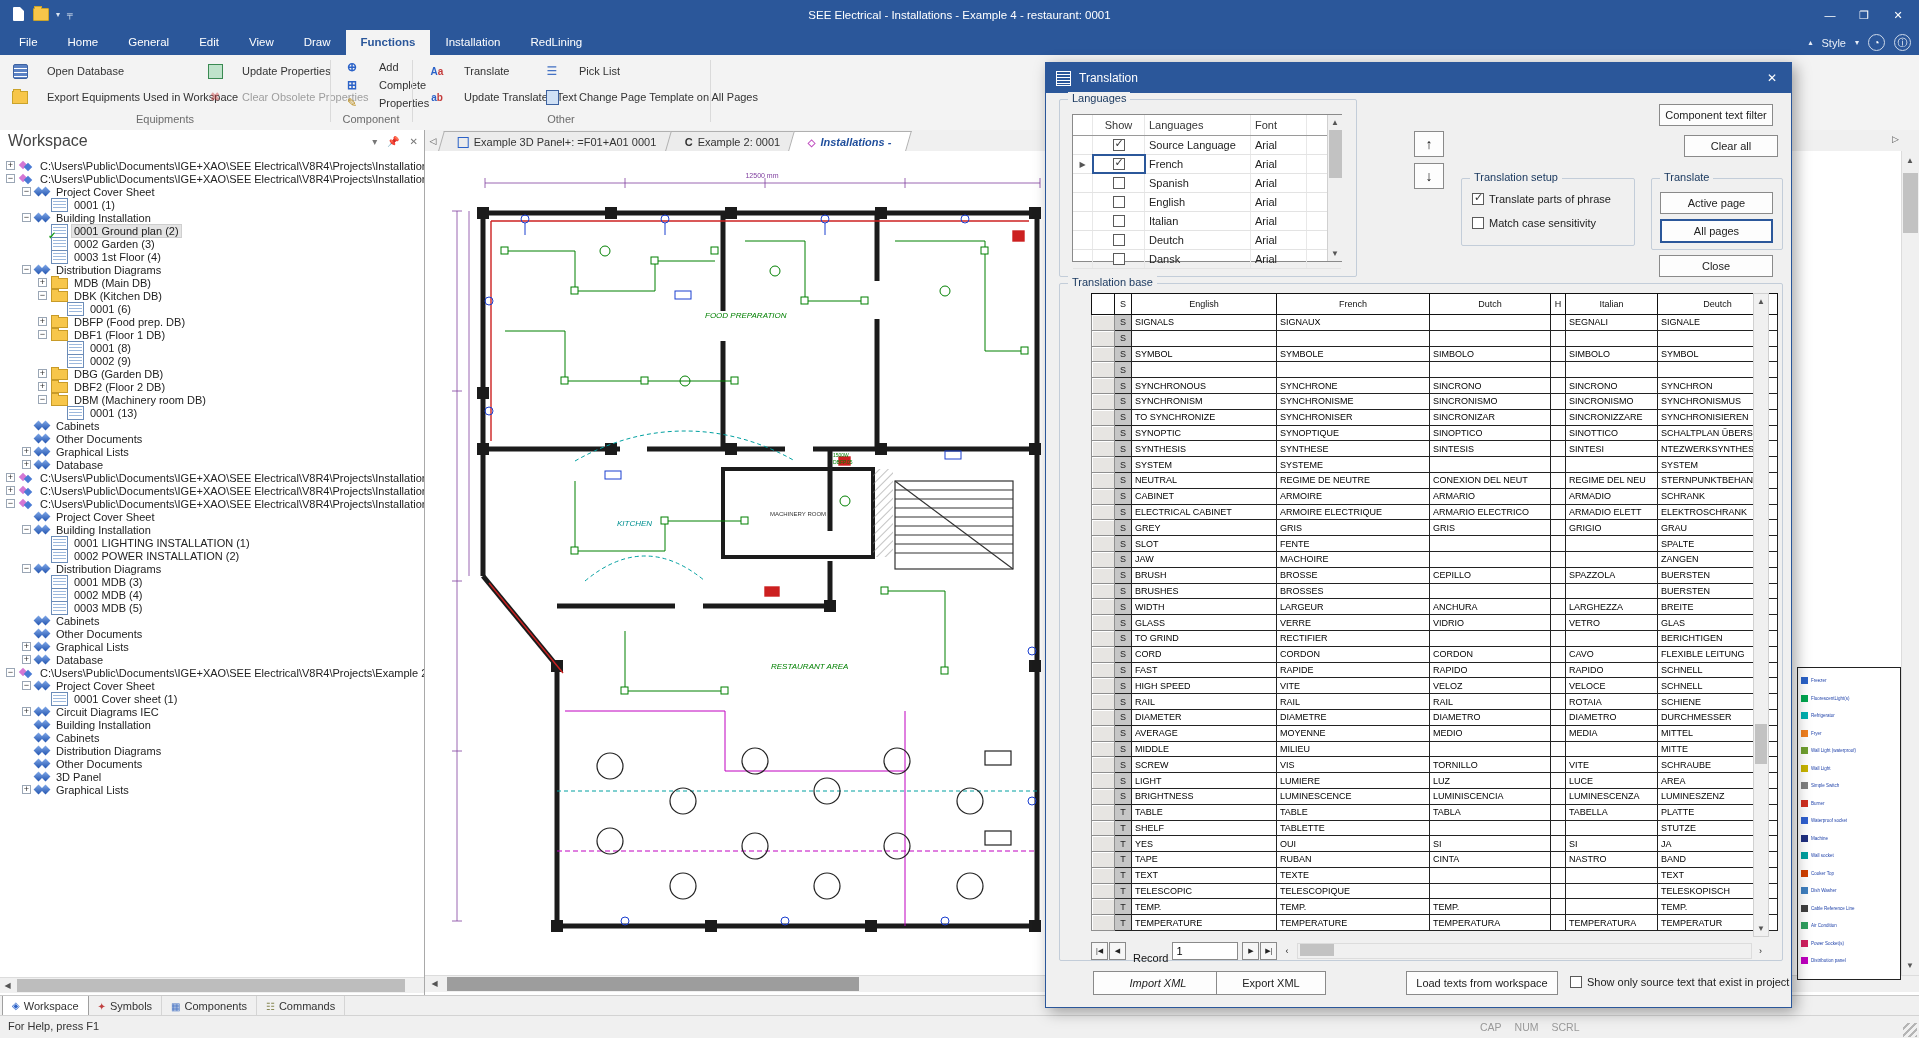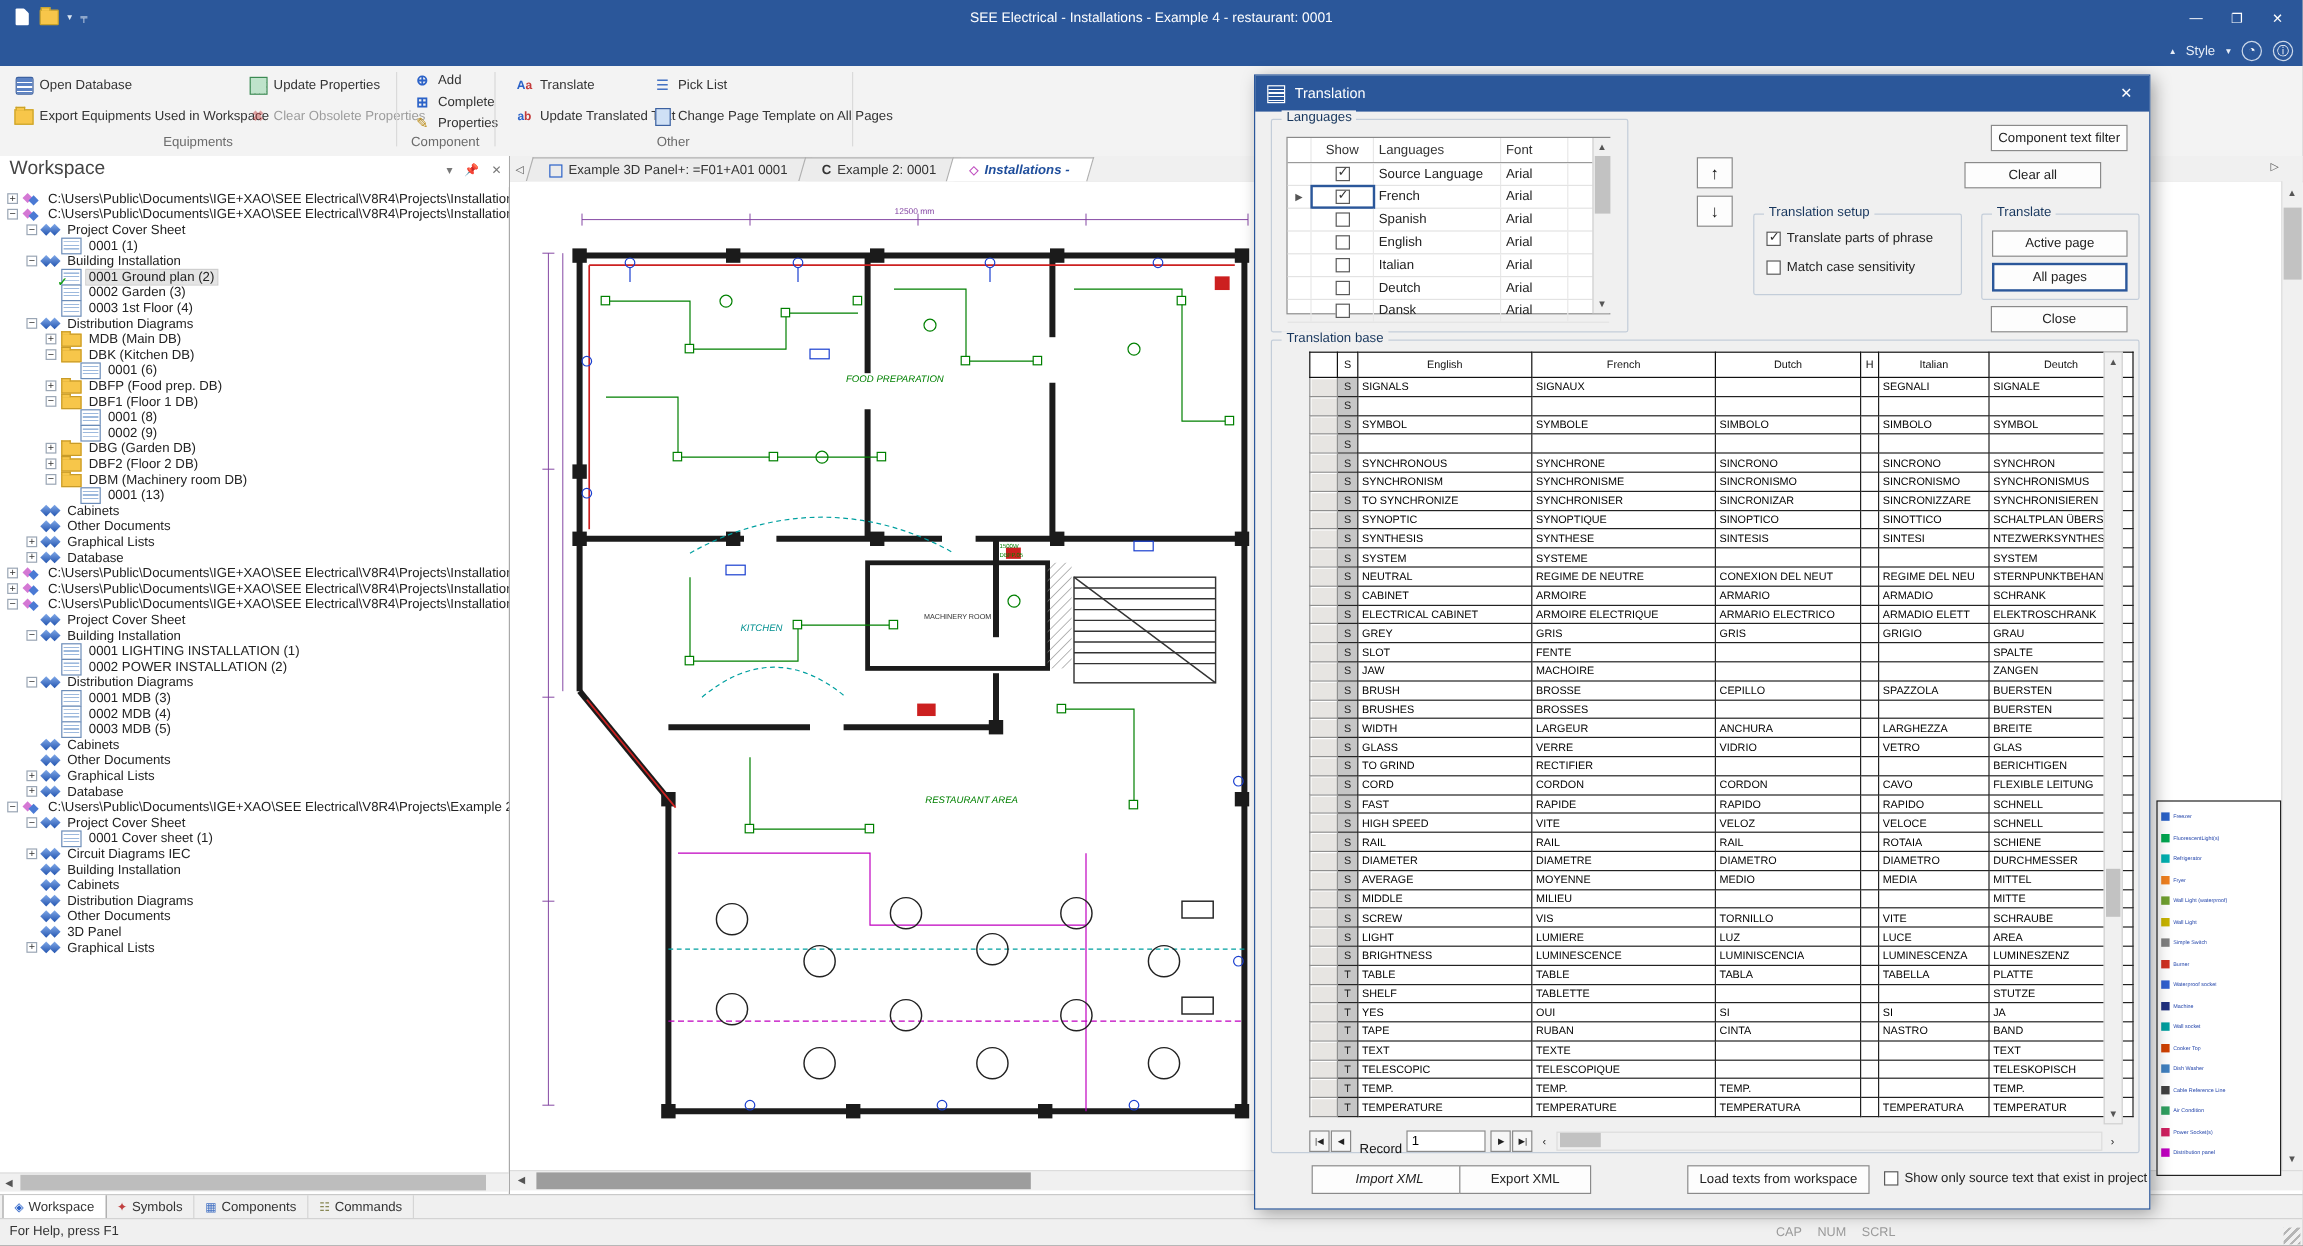--- a/index.html
+++ b/index.html
@@ -19,21 +19,21 @@
   .winbtn{width:30px;height:22px;display:inline-flex;align-items:center;justify-content:center;color:#fff;font-size:11px;}
   
   .tabrow{position:absolute;left:0;top:30px;width:100%;height:25px;background:#2b579a;}
   .tabs{position:absolute;left:4px;top:0;height:25px;display:flex;}
   .rtab{padding:0 15px;line-height:25px;font-size:11.5px;color:#fff;cursor:default;}
   .rtab.active{background:#f3f3f3;color:#2b579a;font-weight:bold;}
   .tabrow-right{position:absolute;right:8px;top:0;height:25px;display:flex;align-items:center;gap:9px;color:#e8eef7;font-size:11px;}
   .mini-circle{width:15px;height:15px;border-radius:50%;display:inline-flex;align-items:center;justify-content:center;font-size:10px;color:#fff;border:1px solid #cdd9ea;}
   
   .ribbon{position:absolute;left:0;top:55px;width:100%;height:75px;background:#f3f3f3;border-bottom:1px solid #cfcfcf;}
-  .rbtn{position:absolute;display:flex;align-items:center;gap:5px;font-size:11px;color:#333;white-space:nowrap;padding:2px 4px;}
+  .rbtn{position:absolute;display:flex;align-items:center;gap:19px;font-size:11px;color:#333;white-space:nowrap;padding:2px 4px;}
   .rbtn.disabled{opacity:.45;}
   .rico{width:16px;height:16px;display:inline-flex;align-items:center;justify-content:center;font-size:12px;flex:0 0 16px;}
   .ico-db{width:13px;height:13px;background:repeating-linear-gradient(#5b82c4 0 3px,#fff 3px 4px);border:1px solid #3c61a0;border-radius:2px;}
   .ico-folder{width:14px;height:11px;background:#f7c64a;border:1px solid #caa32a;position:relative;}
   .ico-folder::before{content:"";position:absolute;left:0;top:-3px;width:6px;height:2px;background:#f7c64a;border:1px solid #caa32a;border-bottom:none;}
   .ico-table{width:13px;height:13px;border:1px solid #3a8a52;background:
      linear-gradient(#bfe3cb,#bfe3cb) ,repeating-linear-gradient(90deg,transparent 0 3px,#3a8a52 3px 4px),repeating-linear-gradient(transparent 0 3px,#3a8a52 3px 4px);}
   .ico-x{color:#c33a3a;font-weight:bold;font-size:12px;}
   .ico-add{color:#2b62c8;font-weight:bold;}
   .ico-props{color:#b8860b;}
@@ -180,20 +180,31 @@
     </div>
     <div class="win-title">SEE Electrical - Installations - Example 4 - restaurant: 0001</div>
     <div class="winbtns">
       <span class="winbtn">—</span>
       <span class="winbtn">❐</span>
       <span class="winbtn">✕</span>
     </div>
   </div>
 
   <div class="tabrow">
+    <div class="tabs" id="menu-tabs">
+        <span class="rtab">File</span>
+        <span class="rtab">Home</span>
+        <span class="rtab">General</span>
+        <span class="rtab">Edit</span>
+        <span class="rtab">View</span>
+        <span class="rtab">Draw</span>
+        <span class="rtab active">Functions</span>
+        <span class="rtab">Installation</span>
+        <span class="rtab">RedLining</span>
+      </div>
     <div class="tabrow-right">
       <span style="font-size:8px;">▴</span>
       <span>Style</span>
       <span style="font-size:8px;">▾</span>
       <span class="mini-circle">◔</span>
       <span class="mini-circle">ⓘ</span>
     </div>
   </div>
 
   <div class="ribbon">
@@ -942,21 +953,21 @@
       </span>
       <span class="chkrow" style="left:10px;top:38px;">
         <span class="cb"></span>
         <span>Match case sensitivity</span>
       </span>
     </div>
 
     <div class="dbtn" style="left:613px;top:41px;width:114px;">
       <span>Component text filter</span>
     </div>
-    <div class="dbtn" style="left:591px;top:72px;width:114px;">
+    <div class="dbtn" style="left:638px;top:72px;width:94px;">
       <span>Clear all</span>
     </div>
     <div class="grp" style="left:605px;top:115px;width:130px;height:70px;">
       <span class="glab">Translate</span>
       <div class="dbtn" style="left:8px;top:13px;width:113px;">
         <span>Active page</span>
       </div>
       <div class="dbtn focusblue" style="left:8px;top:40px;width:113px;">
         <span>All pages</span>
       </div>

